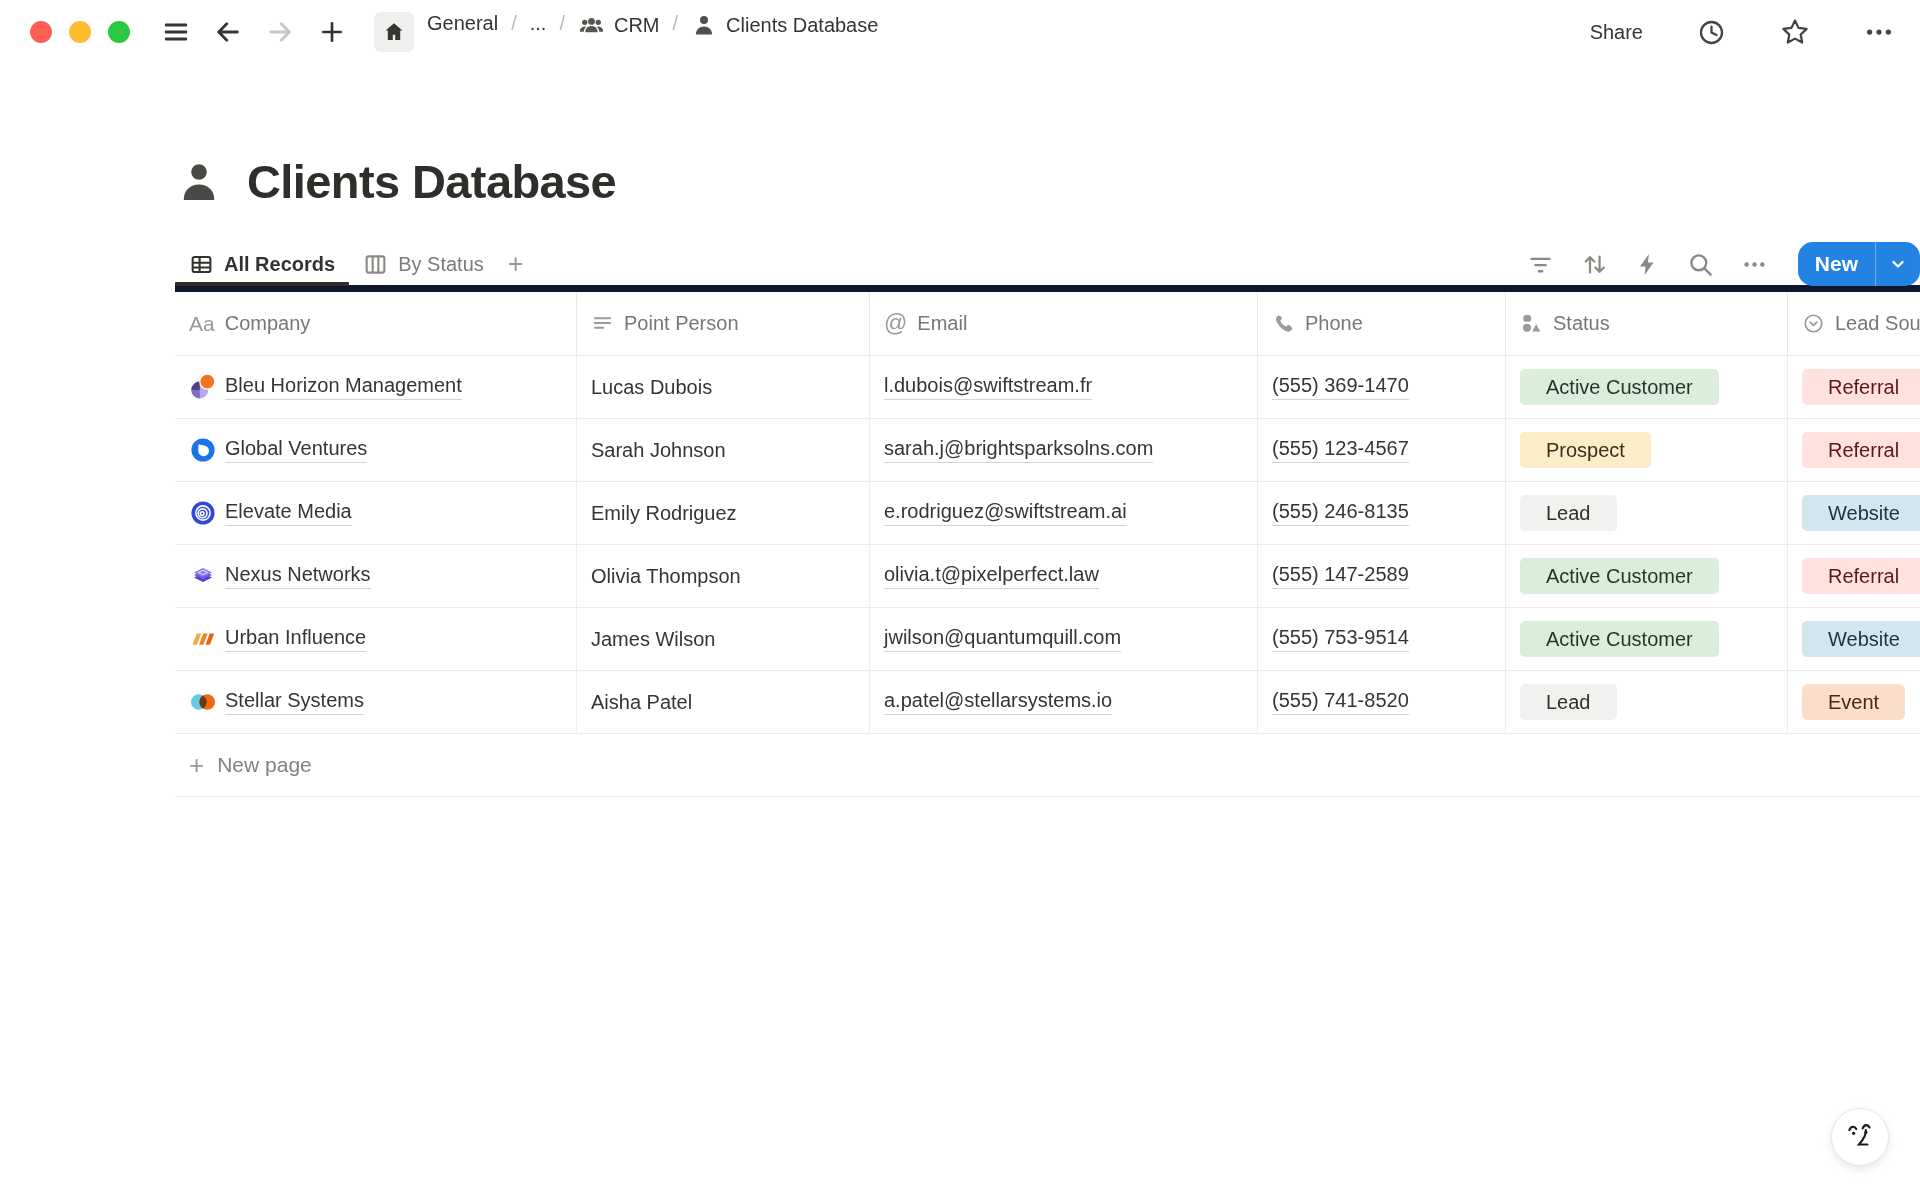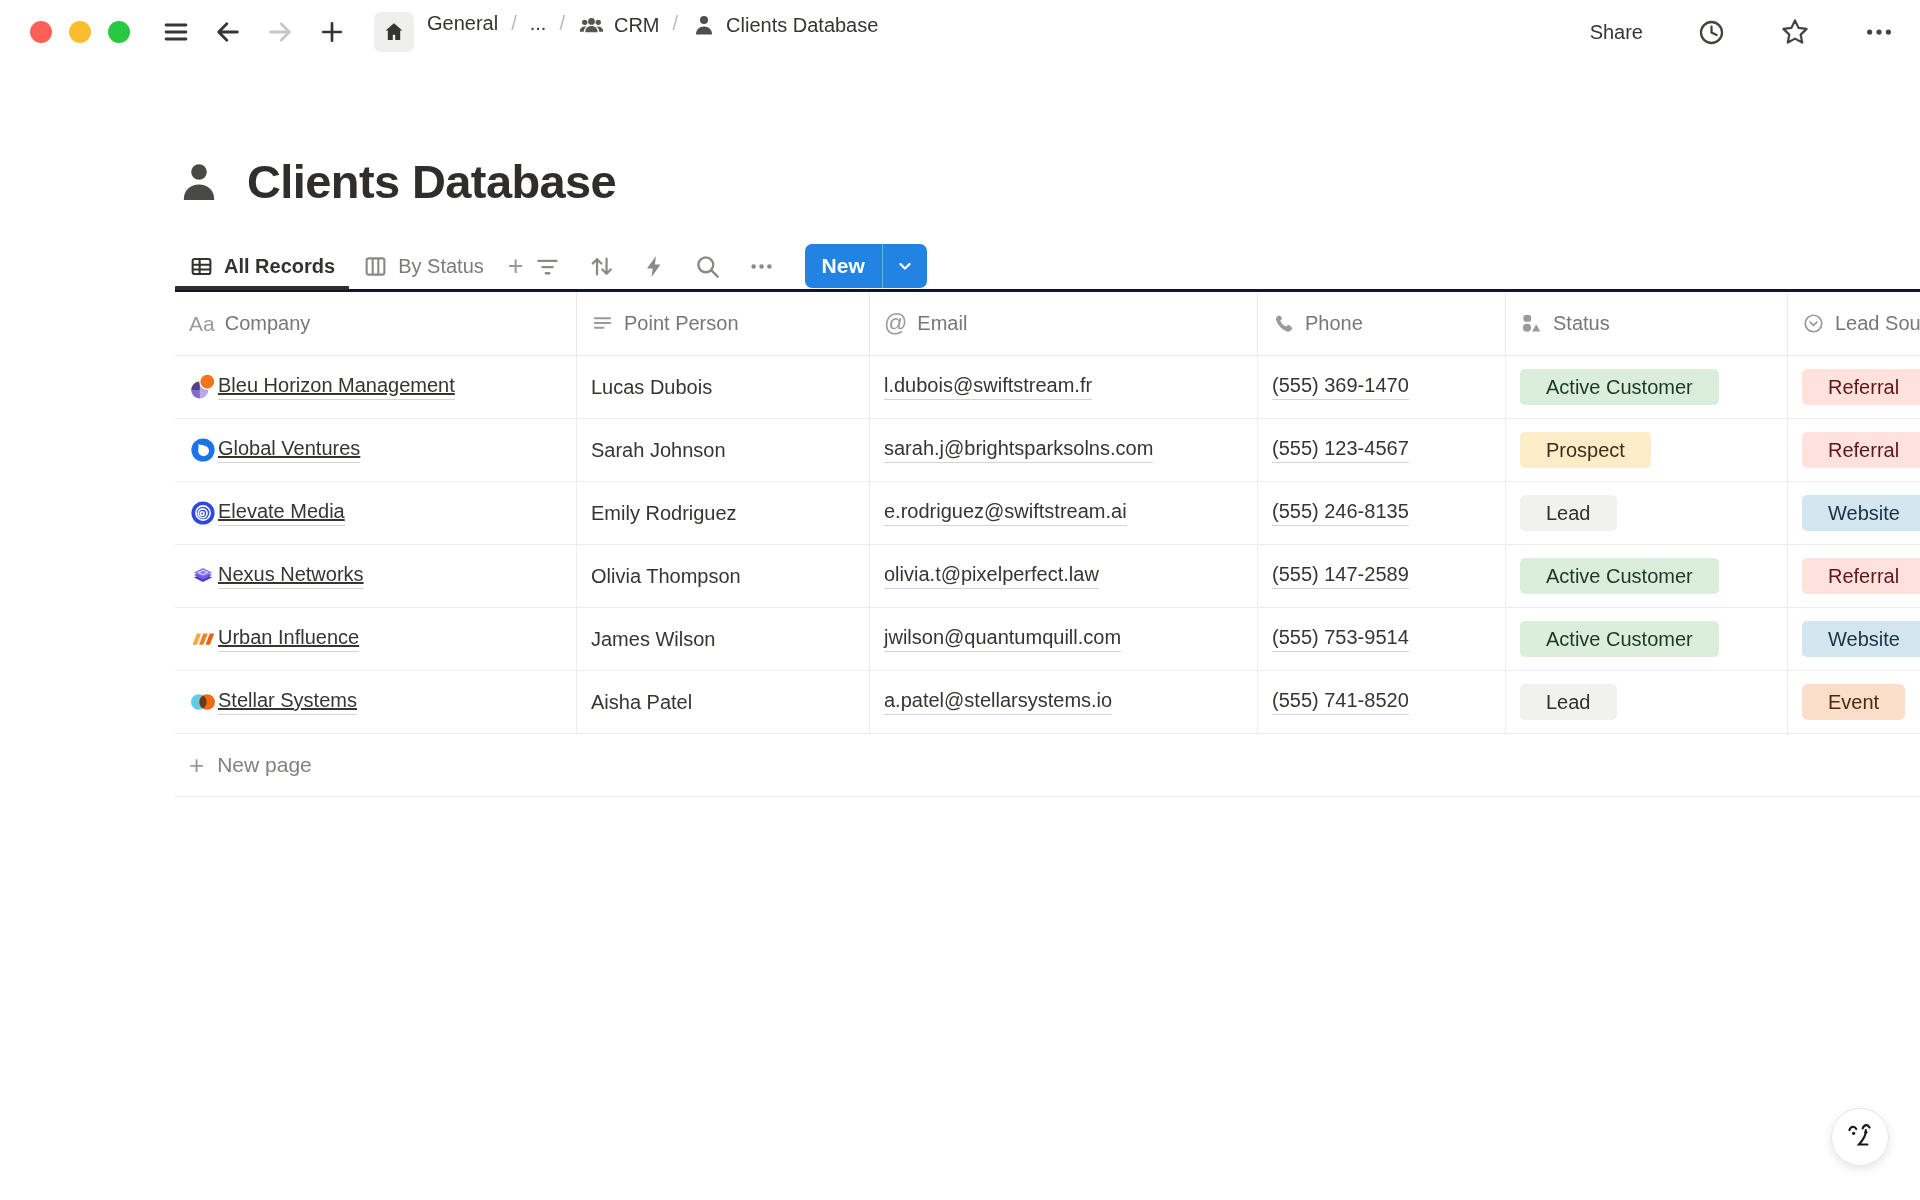--- a/index.html
+++ b/index.html
@@ -19,47 +19,47 @@
   .crumb-sep { color:#BBBAB6; }
   .topbar-right { margin-left:auto; display:flex; align-items:center; gap:54px; }
   .share { font-size:20px; cursor:pointer; }
 
   
   .title-row { margin:90px 0 0 175px; display:flex; align-items:center; gap:24px; }
   .page-title { font-size:47px; font-weight:700; letter-spacing:-0.6px; color:#2F2E2B; }
 
   
   .viewbar { margin:34px 0 0 175px; width:1745px; height:49px; display:flex;
-    align-items:center; border-bottom:3px solid #0f172a; }
+    align-items:center; justify-content:space-between; border-bottom:7px solid #0f172a; }
   .tabs { display:flex; align-items:stretch; height:100%; }
   .tab { position:relative; display:flex; align-items:center; gap:10px; padding:0 14px;
     font-size:20px; color:#7C7B77; font-weight:500; cursor:pointer; }
   .tab.active { color:#33322E; font-weight:600; }
   .tab.active::after { content:""; position:absolute; left:0; right:0; bottom:-1px;
     height:4px; background:#2E2D29; border-radius:1px; }
   .add-view { font-size:27px; color:#9A9992; padding:0 10px; cursor:pointer; align-self:center; }
   .view-tools { display:flex; align-items:center; gap:27px; }
   .new-btn { display:flex; align-items:stretch; background:var(--accent,#2383E2); height:44px;
-    border-radius:7px; overflow:hidden; color:#fff; cursor:pointer; margin-left:3px; }
+    border-radius:15px; overflow:hidden; color:#fff; cursor:pointer; margin-left:3px; }
   .new-btn-main { display:flex; align-items:center; padding:0 17px; font-size:21px; font-weight:600; }
   .new-btn-arrow { display:flex; align-items:center; padding:0 12px; border-left:1px solid rgba(255,255,255,0.35); }
 
   
   .table { margin-left:175px; width:1745px; overflow:hidden; }
   .thead, .trow { display:grid; grid-template-columns:402px 293px 388px 248px 282px 332px; }
   .thead { height:64px; }
   .hcell { display:flex; align-items:center; gap:10px; padding:0 14px; font-size:20px;
     color:#787774; border-right:1px solid #E9E9E7; border-bottom:1px solid #E9E9E7; cursor:pointer; }
   .hic { display:flex; align-items:center; color:#9B9A97; }
   .txt-ic { font-size:20px; color:#9B9A97; }
   .trow { height:63px; }
   .cell { display:flex; align-items:center; padding:0 14px; font-size:20px;
     border-right:1px solid #EDECE9; border-bottom:1px solid #EDECE9; cursor:pointer;
     white-space:nowrap; overflow:hidden; }
-  .c-company { gap:1px; font-weight:500;text-decoration:underline; }
+  .c-company { gap:8px; font-weight:500; }
   .logo { width:28px; height:28px; flex:0 0 28px; display:flex; }
   .ul { border-bottom:1.5px solid rgba(55,53,47,0.22); padding-bottom:2px; }
   .badge { font-size:20px; padding:5px 26px; border-radius:5px; line-height:1.3; }
   .newpage { height:63px; display:flex; align-items:center; gap:13px; padding:0 14px;
     font-size:21px; color:#82827C; border-bottom:1px solid #EDECE9; cursor:pointer; width:1745px; }
   .newpage .plus { font-size:26px; color:#9A9992; }
 
   
   .ai-btn { position:absolute; right:31px; bottom:34px; width:58px; height:58px;
     border-radius:50%; background:#fff; border:1px solid #E7E7E5;

